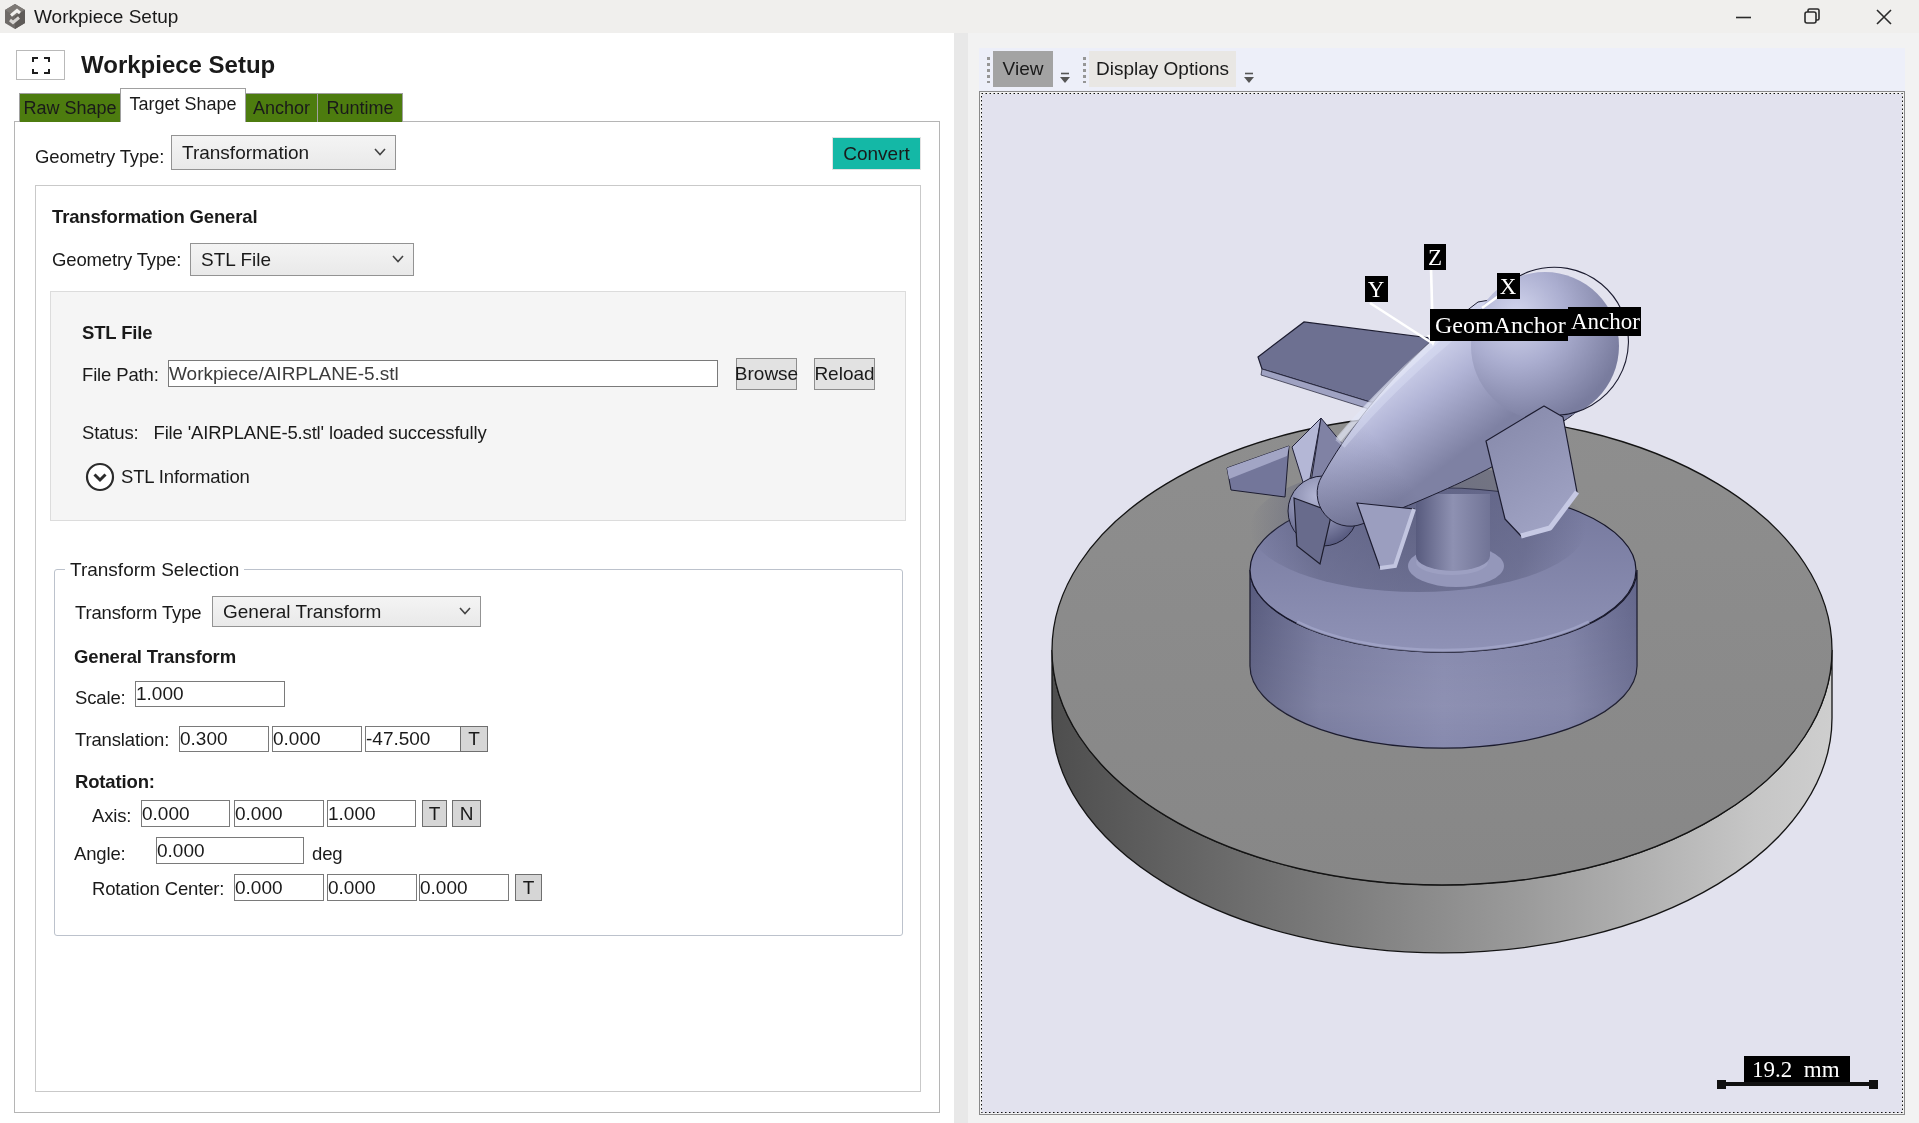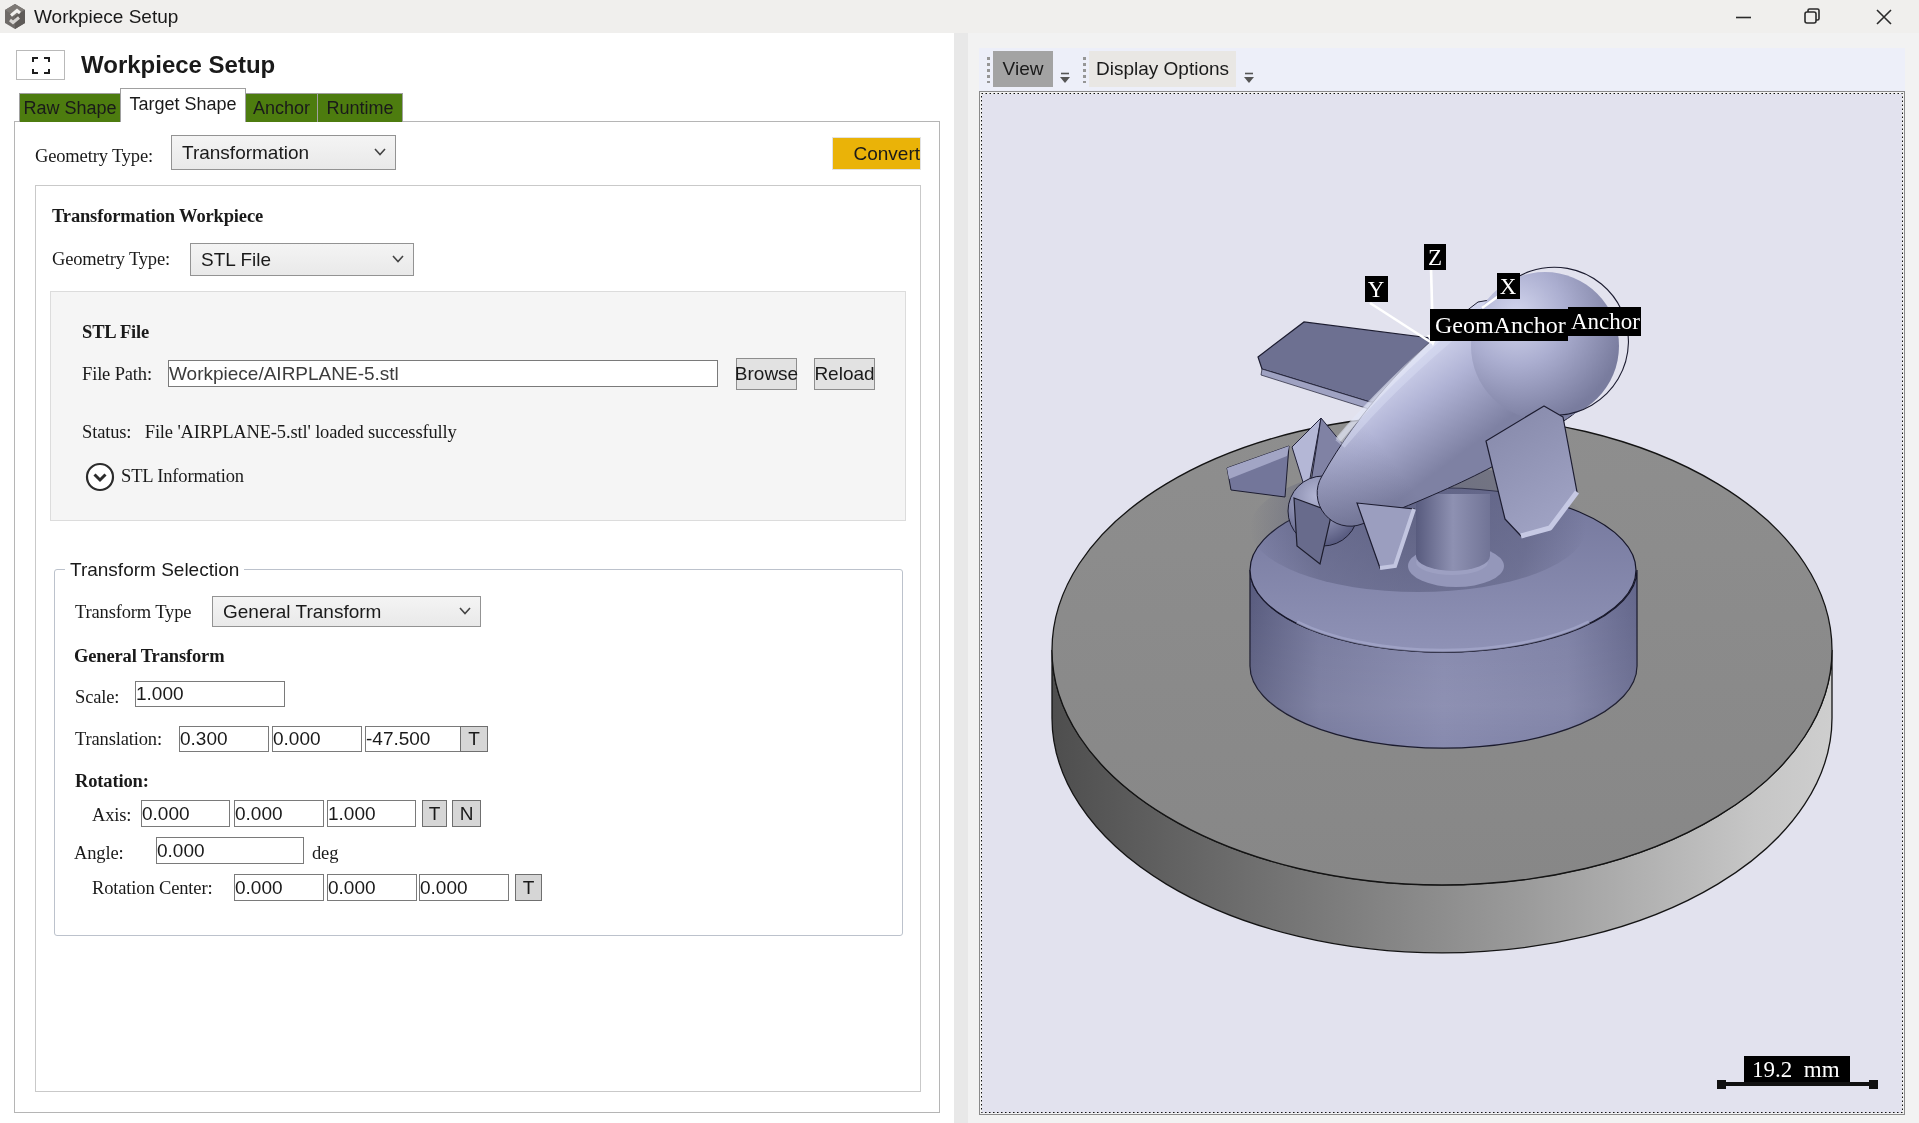--- a/index.html
+++ b/index.html
@@ -13,31 +13,31 @@
   #leftpanel { left:0; top:33px; width:958px; height:1090px; background:#fff; }
   #fsbtn { left:16px; top:50px; width:49px; height:30px; background:#fff; border:1px solid #b9b9b9; }
   #pagehead { left:81px; top:51px; font-size:24px; font-weight:bold; }
   .tab { top:93px; height:29px; background:#4d7c0f; border:1px solid #a0a0a0; border-bottom:none;
          font-size:18px; text-align:center; line-height:28px; z-index:3; white-space:nowrap; }
   #tab1 { left:19px;  width:102px; }
   #tab2 { left:120px; top:88px; height:34px; width:126px; background:#fff; z-index:4; line-height:30px; }
   #tab3 { left:245px; width:73px; }
   #tab4 { left:317px; width:86px; }
   #tabpanel { left:14px; top:121px; width:926px; height:992px; border:1px solid #b5b5b5; background:#fff; }
-  .lab { font-size:18.5px; letter-spacing:-0.15px; white-space:nowrap;font-family:Liberation Serif, serif; }
+  .lab { font-size:18.5px; letter-spacing:-0.15px; white-space:nowrap; }
   .bold { font-weight:bold; }
   .dd { background:linear-gradient(#f4f4f4,#e9e9e9); border:1px solid #939393; font-size:19px;
         padding-left:10px; display:flex; align-items:center; }
   .dd svg { position:absolute; right:9px; top:50%; margin-top:-5px; }
   .btn { background:#e2e2e2; border:1px solid #8d8d8d; font-size:19px; text-align:center;
          display:flex; align-items:center; justify-content:center; }
   .sbtn { background:#d6d6d6; border:1px solid #6f6f6f; font-size:19px; display:flex; align-items:center; justify-content:center; }
   .inp { background:#fff; border:1px solid #7a7a7a; font-size:19px; display:flex; align-items:center; }
-  #convert { left:832px; top:137px; width:89px; height:33px; background:#eab308; border:1px solid #e2e2e2;
-             font-size:19px; text-align:right; line-height:31px; }
+  #convert { left:832px; top:137px; width:89px; height:33px; background:#14b8a6; border:1px solid #e2e2e2;
+             font-size:19px; text-align:center; line-height:31px; }
   #tgbox  { left:35px; top:185px; width:886px; height:907px; border:1px solid #c9c9c9; background:#fff; }
   #stlbox { left:50px; top:291px; width:856px; height:230px; border:1px solid #dcdcdc; background:#f5f5f5; }
   #fieldset { left:54px; top:569px; width:849px; height:367px; border:1px solid #bcc2cc; border-radius:3px; }
   #legend { left:65px; top:559px; background:#fff; padding:0 5px; font-size:19px; }
 </style>
 </head>
 <body>
 <div class="abs" id="titlebar"></div>
 <svg class="abs" style="left:5px;top:4px" width="20" height="25" viewBox="0 0 20 25">
   <polygon points="10,0 20,6 20,19 10,25 0,19 0,6" fill="#6e6a67"></polygon>
@@ -67,21 +67,21 @@
 <div class="abs tab" id="tab4">Runtime</div>
 
 <div class="abs lab" style="left:35px;top:146px">Geometry Type:</div>
 <div class="abs dd" style="left:171px;top:135px;width:225px;height:35px">Transformation
   <svg width="12" height="8" viewBox="0 0 12 8">
       <path d="M1 1 L6 6.5 L11 1" fill="none" stroke="#444" stroke-width="1.6"></path>
     </svg></div>
 <div class="abs" id="convert">Convert</div>
 
 <div class="abs" id="tgbox"></div>
-<div class="abs lab bold" style="left:52px;top:206px">Transformation Workpiece</div>
+<div class="abs lab bold" style="left:52px;top:206px">Transformation General</div>
 <div class="abs lab" style="left:52px;top:249px">Geometry Type:</div>
 <div class="abs dd" style="left:190px;top:243px;width:224px;height:33px">STL File
   <svg width="12" height="8" viewBox="0 0 12 8">
       <path d="M1 1 L6 6.5 L11 1" fill="none" stroke="#444" stroke-width="1.6"></path>
     </svg></div>
 
 <div class="abs" id="stlbox"></div>
 <div class="abs lab bold" style="left:82px;top:322px">STL File</div>
 <div class="abs lab" style="left:82px;top:364px">File Path:</div>
 <div class="abs inp" style="left:168px;top:360px;width:550px;height:27px;color:#3c3c3c">Workpiece/AIRPLANE-5.stl</div>

